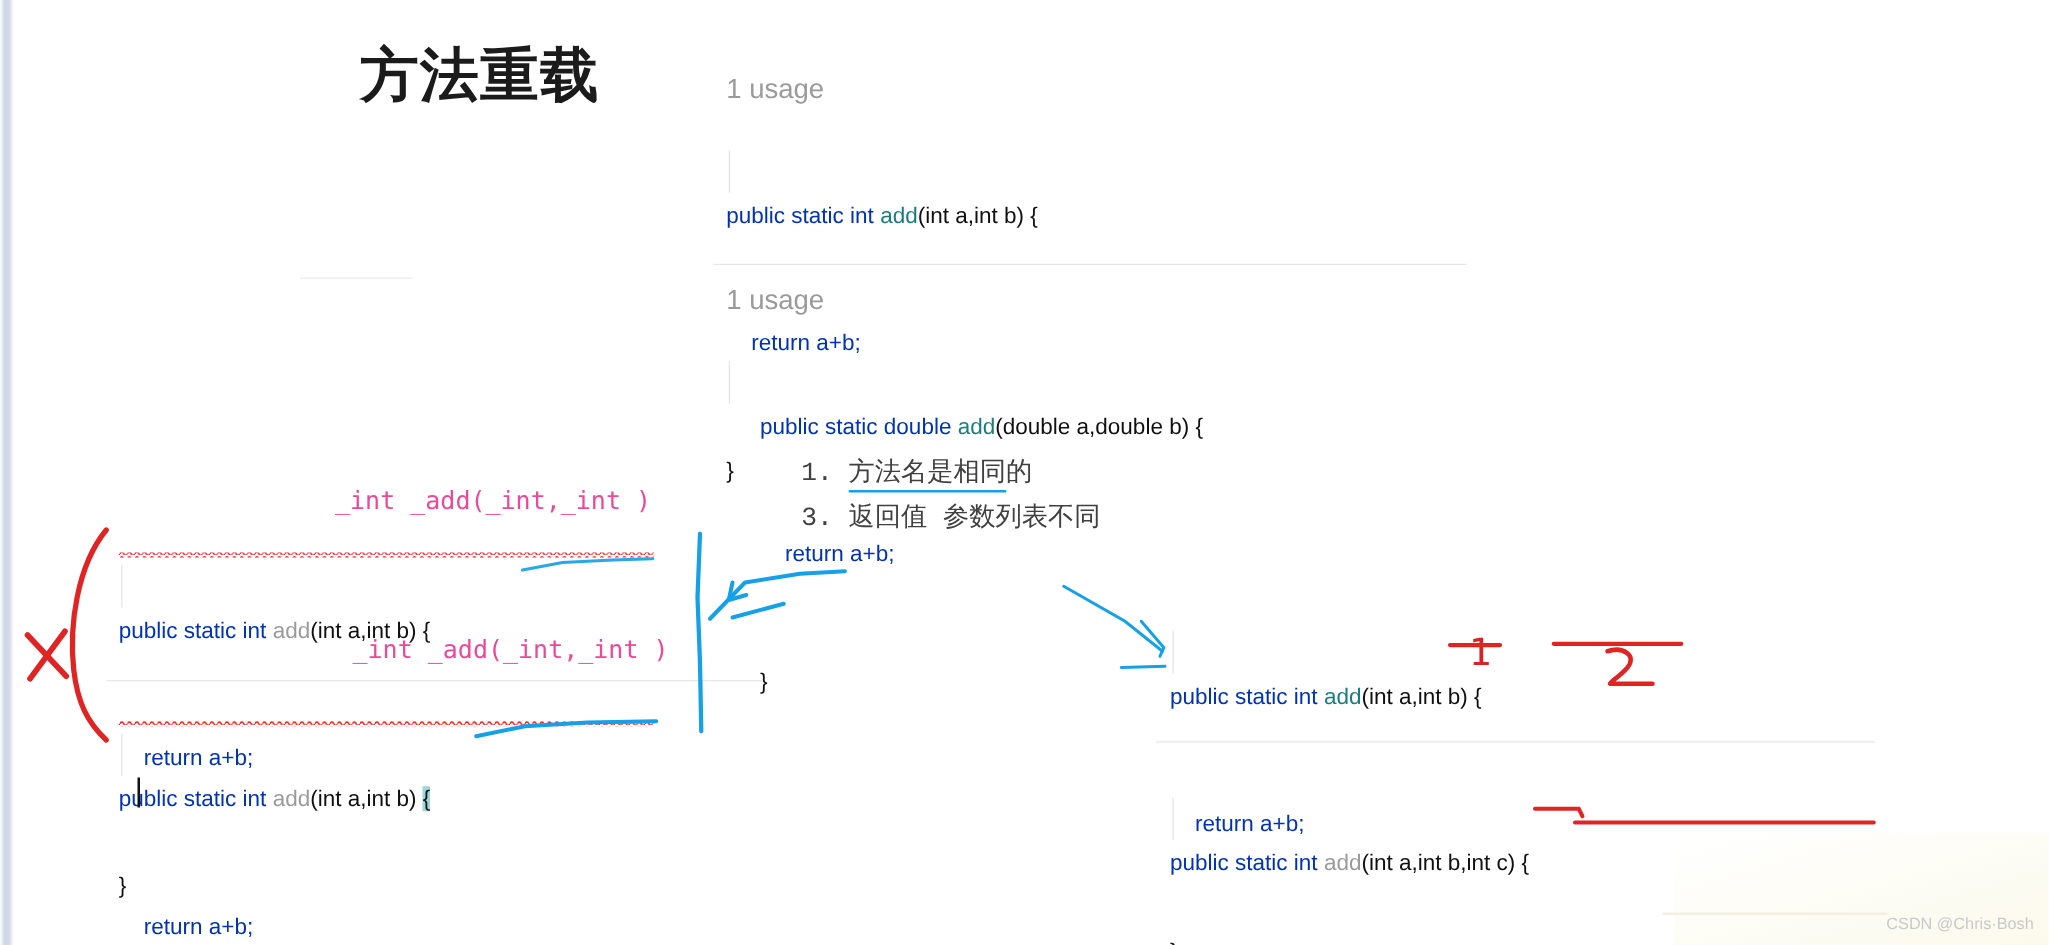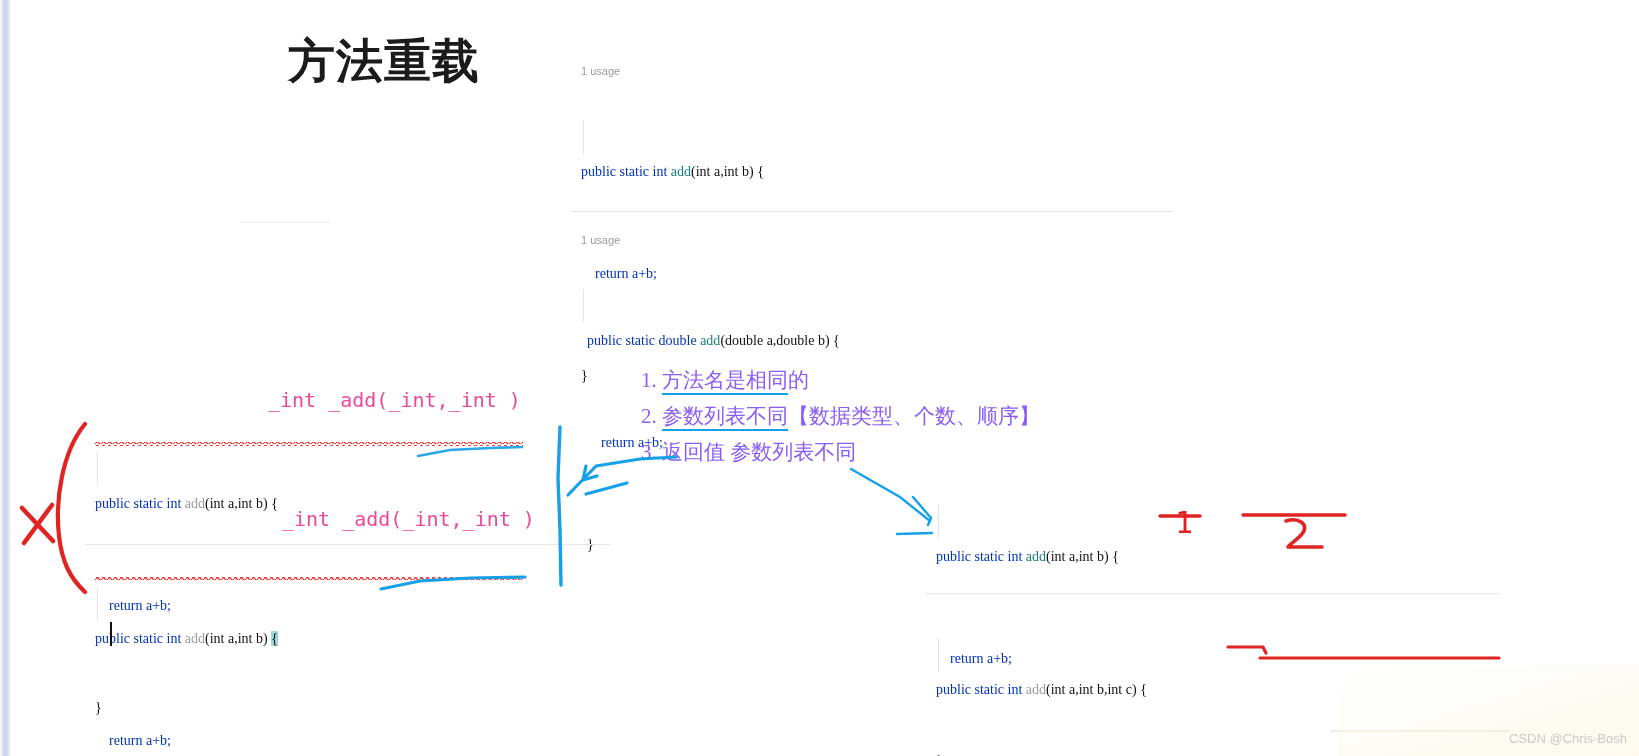--- a/index.html
+++ b/index.html
@@ -25,53 +25,53 @@
     font-weight:bold;
     color:#1b1b1b;
     letter-spacing:1px;
     white-space:nowrap;
     font-family:"DejaVu Sans","Liberation Sans",sans-serif;
   }
 
   
   .code{
     position:absolute;
-    font-family:Liberation Serif, serif;
-    font-size:14px;
+    font-family:Liberation Sans, sans-serif;
+    font-size:18px;
     line-height:34px;
     color:#080808;
     white-space:pre;
   }
   .code .kw{color:#0033b3;}
   .code .mth{color:#1a7d7d;}
   .code .mthg{color:#9b9b9b;}
   .code .pln{color:#101010;}
   .usage{
     font-family:"Liberation Sans",sans-serif;
-    font-size:11px;
+    font-size:22px;
     color:#9a9a9a;
     line-height:26px;
   }
   .gutter{
     position:absolute;
     width:1px;background:#e4e4e4;
   }
   .divider{
     position:absolute;height:1px;background:#e6e6e6;
   }
   .divider.faint{background:#ececec;}
 
   
   .ann-list{
     position:absolute;
-    color:#8b5cf6;
+    color:#404040;
     font-size:21px;
     line-height:36px;
     white-space:nowrap;
-    font-family:Liberation Serif, serif;
+    font-family:Liberation Mono, monospace;
   }
   .ann-list .row{height:36px;}
   .ann-list .u{
     border-bottom:2.2px solid #15a0e8;
     padding-bottom:1px;
   }
 
   
   .red-ann{
     position:absolute;
@@ -117,30 +117,29 @@
   <div class="code" style="left:581px;top:87px;">
     <div><span class="kw">public</span> <span class="kw">static</span> <span class="kw">int</span> <span class="mth">add</span><span class="pln">(int a,int b) {</span></div>
     <div class="kw">    return a+b;</div>
     <div class="pln">}</div>
   </div>
   <div class="gutter" style="left:583px;top:120px;height:34px;"></div>
 
   <div class="divider" style="left:571px;top:211px;width:602px;"></div>
 
   <div class="usage" style="position:absolute;left:581px;top:227px;">1 usage</div>
-  <div class="code" style="left:587px;top:256px;">
+  <div class="code" style="left:608px;top:256px;">
     <div><span class="kw">public</span> <span class="kw">static</span> <span class="kw">double</span> <span class="mth">add</span><span class="pln">(double a,double b) {</span></div>
     <div class="kw">    return a+b;</div>
     <div class="pln">}</div>
   </div>
   <div class="gutter" style="left:583px;top:289px;height:34px;"></div>
 
   <div class="ann-list" style="left:641px;top:362px;">
     <div class="row"><span>1.</span> <span class="u">方法名是相同</span><span>的</span></div>
-    <div class="row"><span>2.</span> <span class="u">参数列表不同</span><span>【数据类型、个数、顺序】</span></div>
     <div class="row"><span>3.</span> <span>返回值 参数列表不同</span></div>
   </div>
 
   <div class="red-ann" style="left:268px;top:388px;">_int _add(_int,_int )</div>
   <div class="code" style="left:95px;top:419px;">
     <div><span class="kw">public</span> <span class="kw">static</span> <span class="kw">int</span> <span class="mthg">add</span><span class="pln">(int a,int b) {</span></div>
     <div class="kw">    return a+b;</div>
     <div class="pln">}</div>
   </div>
   <div class="gutter" style="left:97px;top:452px;height:34px;"></div>

